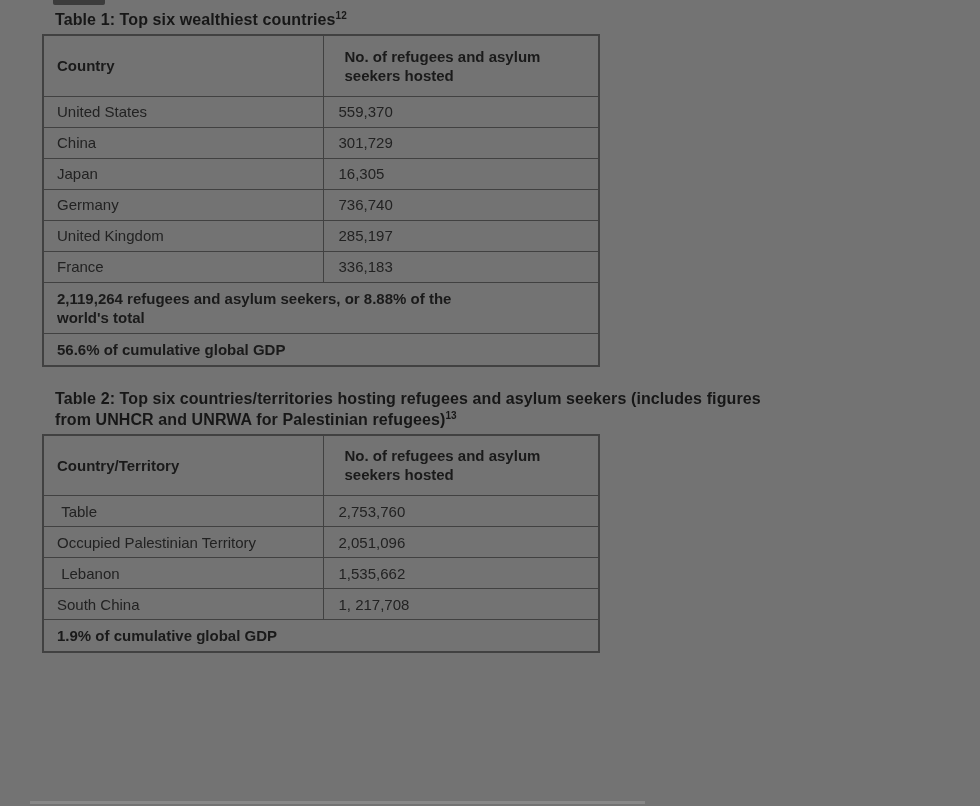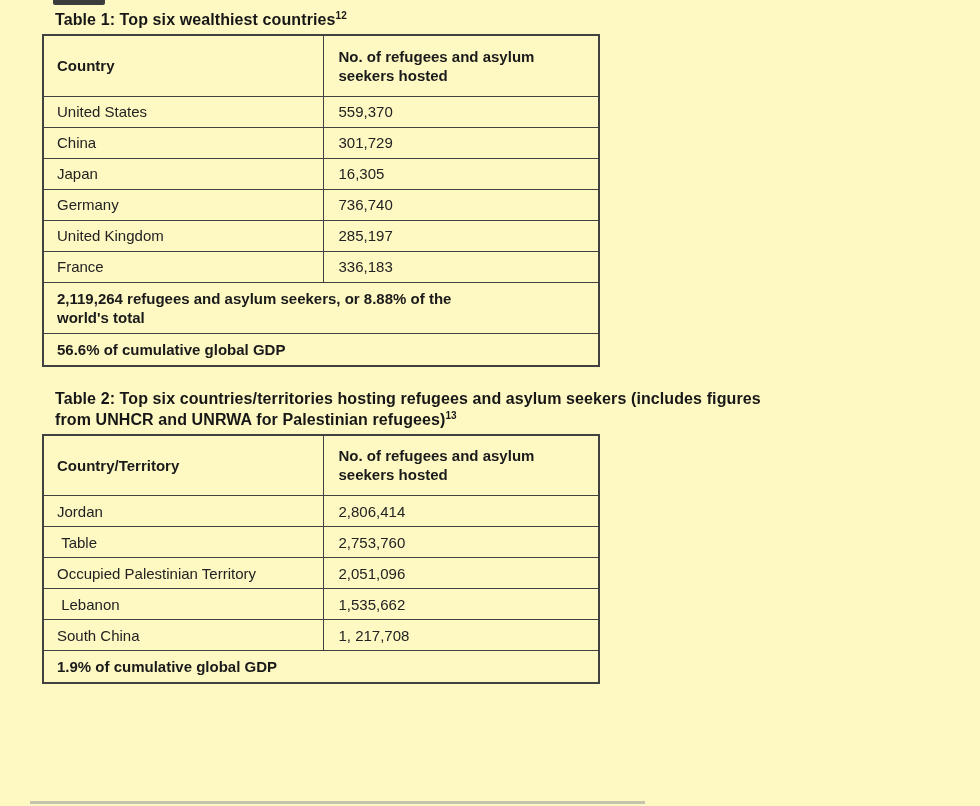--- a/index.html
+++ b/index.html
@@ -5,21 +5,21 @@
   html, body {
     margin: 0;
     padding: 0;
     background: #ffffff;
     font-family: "Liberation Sans", sans-serif;
   }
   .page {
     position: relative;
     width: 980px;
     height: 806px;
-    background: #fef9c3;
+    background: #737373;
     overflow: hidden;
     color: #1f1f1f;
     text-decoration: underline;
   }
   .crop-artifact-top {
     position: absolute;
     left: 53px;
     top: 0;
     width: 52px;
     height: 5px;
@@ -77,21 +77,21 @@
     white-space: pre-wrap;
   }
   col.c1 { width: 280px; }
   col.c2 { width: 276px; }
   thead th {
     height: 61px;
     font-weight: bold;
     color: #1a1a1a;
     padding: 4px 10px 4px 13px;
   }
-  thead th.col-count { padding-left: 15px; }
+  thead th.col-count { padding-left: 21px; }
   thead th .th-text { display: inline-block; max-width: 240px; }
   tbody td {
     padding: 5.5px 10px 5.5px 13px;
   }
   tbody td.value-cell { padding-left: 15px; }
   tfoot td {
     font-weight: bold;
     color: #1a1a1a;
     padding: 6px 10px 6px 13px;
   }
@@ -163,24 +163,20 @@
           <col class="c2">
         </colgroup>
       <thead>
         <tr>
           <th class="col-country"><span class="th-text">Country/Territory</span></th>
           <th class="col-count"><span class="th-text">No. of refugees and asylum seekers hosted</span></th>
         </tr>
       </thead>
       <tbody>
         <tr>
-          <td class="country-cell">Jordan</td>
-          <td class="value-cell">2,806,414</td>
-        </tr>
-        <tr>
           <td class="country-cell"> Table</td>
           <td class="value-cell">2,753,760</td>
         </tr>
         <tr>
           <td class="country-cell">Occupied Palestinian Territory</td>
           <td class="value-cell">2,051,096</td>
         </tr>
         <tr>
           <td class="country-cell"> Lebanon</td>
           <td class="value-cell">1,535,662</td>

